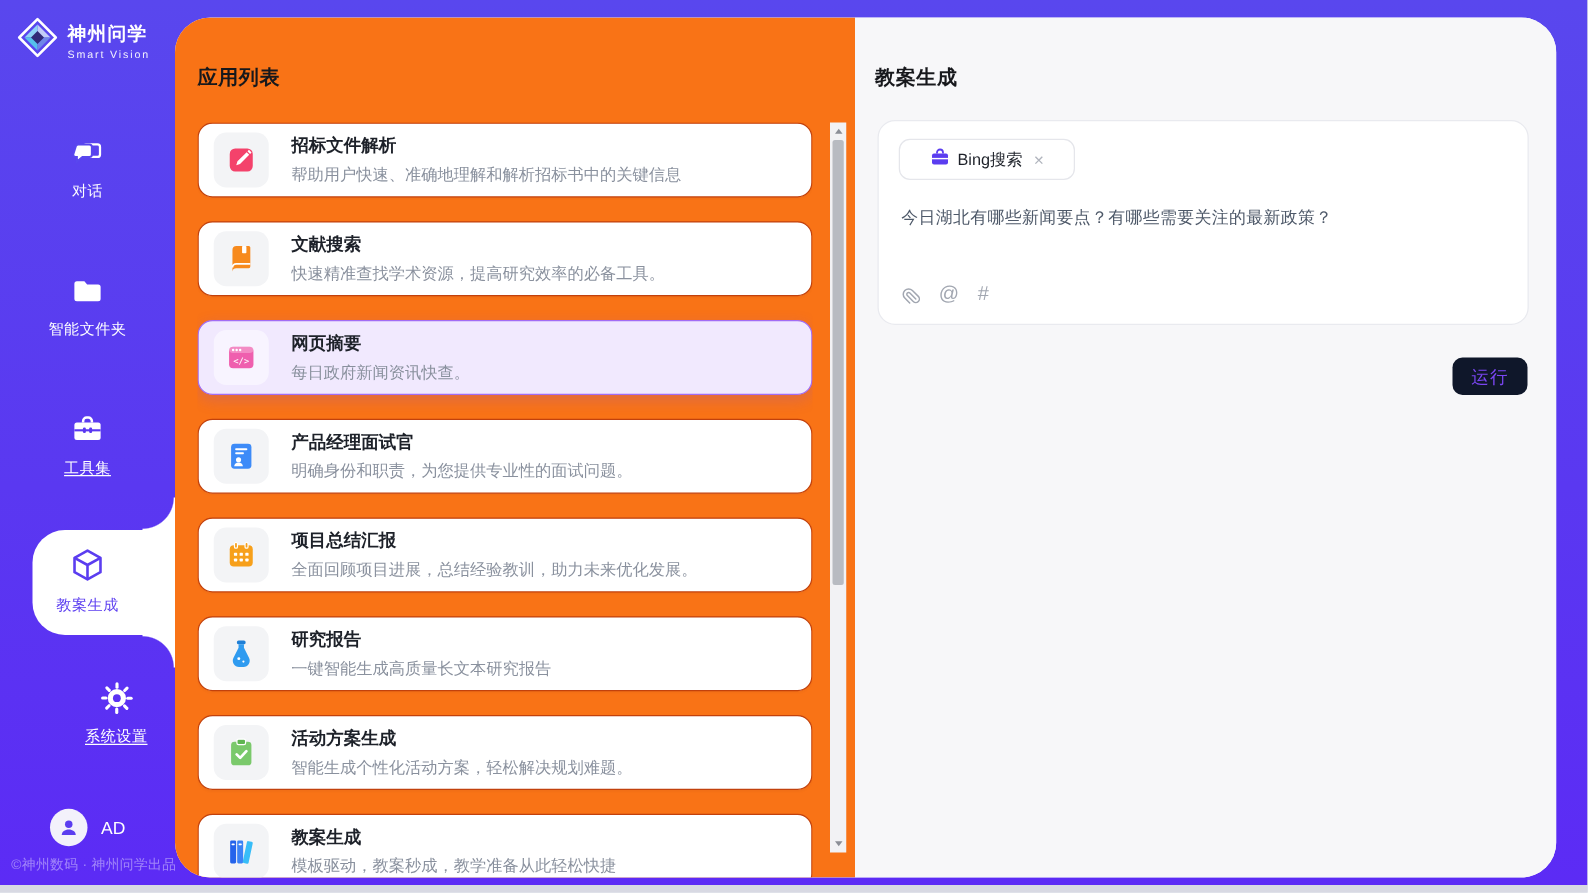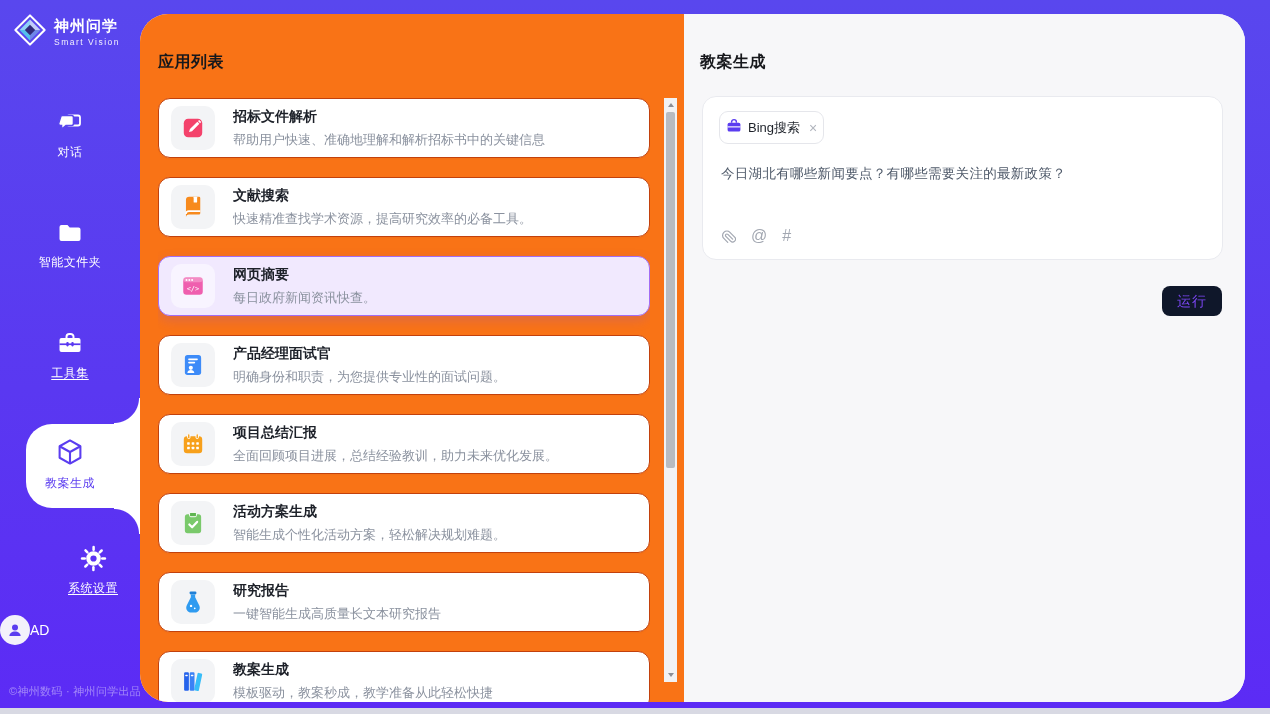--- a/index.html
+++ b/index.html
@@ -19,22 +19,22 @@
   .nav { position:absolute; left:0; width:140px; text-align:center; cursor:pointer; }
   .nav .ic { display:inline-block; height:28px; }
   .nav .lb { display:block; font-size:12px; margin-top:4px; letter-spacing:.5px; }
   .nav .lb.u { text-decoration:underline; text-underline-offset:2px; }
   .nav.active { color:#5b3df0; }
   .bubble { position:absolute; left:26px; right:0; top:424px; height:84px;
     background:#fff; border-radius:26px 0 0 26px; }
   .bc { position:absolute; right:0; width:26px; height:26px; }
   .bc-top { top:398px; background:radial-gradient(26px at 0 0, rgba(255,255,255,0) 24.5px, #fff 25.5px); }
   .bc-bot { top:508px; background:radial-gradient(26px at 0 100%, rgba(255,255,255,0) 24.5px, #fff 25.5px); }
-  .user { position:absolute; left:0; width:140px; top:615px; display:flex;
-    align-items:center; justify-content:flex-start; cursor:pointer; }
+  .user { position:absolute; left:0; width:140px; top:647px; display:flex;
+    align-items:center; justify-content:center; gap:11px; cursor:pointer; }
   .user .av { width:30px; height:30px; border-radius:50%; background:#f3f1fb;
     display:flex; align-items:center; justify-content:center; }
   .user .unm { font-size:14px; color:#fff; }
   .foot { position:absolute; left:9px; bottom:9px; width:131px; font-size:11px;
     color:rgba(255,255,255,.42); letter-spacing:.3px; white-space:nowrap; }
 
   
   .content { position:absolute; left:140px; top:14px; right:25px; bottom:12px;
     border-radius:28px; background:#f7f7f9; overflow:hidden; display:flex; }
   .panel-h { font-size:16px; font-weight:700; color:#17181c; letter-spacing:.5px; }
@@ -65,21 +65,21 @@
   .sb .arr.dn { bottom:0; } .sb .arr.dn:after { bottom:5px; border-top:4px solid #8b8e96; }
   .sb .thumb { position:absolute; left:2px; width:9px; top:14px; height:356px;
     background:#b8bbc1; border-radius:2px; cursor:pointer; }
 
   
   .detail-panel { flex:1; position:relative; background:#f7f7f9; }
   .detail-panel .panel-h { position:absolute; left:16px; top:38px; }
   .input-card { position:absolute; left:18px; right:22px; top:82px; height:164px;
     background:#fff; border:1px solid #e9eaef; border-radius:14px; cursor:text; }
   .tag { position:absolute; left:16px; top:14px; display:inline-flex; align-items:center;
-    gap:6px; padding:6px 6px; border:1px solid #e5e6eb; border-radius:9px;
+    gap:6px; padding:6px 24px; border:1px solid #e5e6eb; border-radius:9px;
     background:#fff; font-size:13px; color:#1d2129; cursor:pointer; }
   .tag .x { color:#b0b4bd; font-size:14px; margin-left:3px; cursor:pointer; line-height:1; }
   .query { position:absolute; left:18px; right:18px; top:68px; font-size:13.5px;
     color:#4e5969; letter-spacing:.3px; }
   .composer { position:absolute; left:18px; bottom:14px; display:flex; gap:15px;
     align-items:center; color:#a2a7b1; }
   .composer .cic { cursor:pointer; display:flex; align-items:center; }
   .txt-ic { font-size:16px; color:#a2a7b1; font-weight:400; }
   .run { position:absolute; top:272px; right:23px; height:30px; padding:0 15px;
     background:#0f172a; color:#7b46f3; border:none; border-radius:8px; font-size:14px;
@@ -239,42 +239,42 @@
             </svg>
           </span>
           <span class="txt">
             <div class="tt">项目总结汇报</div>
             <div class="dd">全面回顾项目进展，总结经验教训，助力未来优化发展。</div>
           </span>
         </div>
         <div class="card">
           <span class="tile">
             <svg width="26" height="26" viewBox="0 0 24 24">
-              <rect x="4.5" y="4" width="15" height="17.5" rx="2.5" fill="#7ac96b"></rect>
-              <rect x="8.8" y="2.2" width="6.4" height="4" rx="1.2" fill="#5fb551" stroke="#fff" stroke-width="0.9"></rect>
-              <path d="M8.6 13.4l2.6 2.6 4.6-5" fill="none" stroke="#fff" stroke-width="2" stroke-linecap="round" stroke-linejoin="round"></path>
-            </svg>
-          </span>
-          <span class="txt">
-            <div class="tt">活动方案生成</div>
-            <div class="dd">智能生成个性化活动方案，轻松解决规划难题。</div>
-          </span>
-        </div>
-        <div class="card">
-          <span class="tile">
-            <svg width="26" height="26" viewBox="0 0 24 24">
               <rect x="8.8" y="2.2" width="6.4" height="2.8" rx="1.2" fill="#1f7fd6"></rect>
               <path d="M10 5h4v2.6l3.8 7.6a4.6 4.6 0 0 1-4.1 6.6h-3.4a4.6 4.6 0 0 1-4.1-6.6L10 7.6z" fill="#2f9bf0"></path>
               <circle cx="10.2" cy="15.6" r="1.1" fill="#fff"></circle>
               <circle cx="13.6" cy="17.8" r="0.8" fill="#fff"></circle>
             </svg>
           </span>
           <span class="txt">
             <div class="tt">研究报告</div>
             <div class="dd">一键智能生成高质量长文本研究报告</div>
+          </span>
+        </div>
+        <div class="card">
+          <span class="tile">
+            <svg width="26" height="26" viewBox="0 0 24 24">
+              <rect x="4.5" y="4" width="15" height="17.5" rx="2.5" fill="#7ac96b"></rect>
+              <rect x="8.8" y="2.2" width="6.4" height="4" rx="1.2" fill="#5fb551" stroke="#fff" stroke-width="0.9"></rect>
+              <path d="M8.6 13.4l2.6 2.6 4.6-5" fill="none" stroke="#fff" stroke-width="2" stroke-linecap="round" stroke-linejoin="round"></path>
+            </svg>
+          </span>
+          <span class="txt">
+            <div class="tt">活动方案生成</div>
+            <div class="dd">智能生成个性化活动方案，轻松解决规划难题。</div>
           </span>
         </div>
         <div class="card">
           <span class="tile">
             <svg width="26" height="26" viewBox="0 0 24 24">
               <rect x="3.8" y="4" width="4.4" height="17" rx="1" fill="#2563eb"></rect>
               <rect x="9" y="4" width="4.4" height="17" rx="1" fill="#3b82f6"></rect>
               <rect x="14.6" y="4.6" width="4.4" height="16.6" rx="1" fill="#38bdf8" transform="rotate(12 16.8 12.9)"></rect>
               <rect x="4.8" y="6.2" width="2.4" height="1.4" rx="0.6" fill="#fff"></rect>
               <rect x="10" y="6.2" width="2.4" height="1.4" rx="0.6" fill="#fff"></rect>

